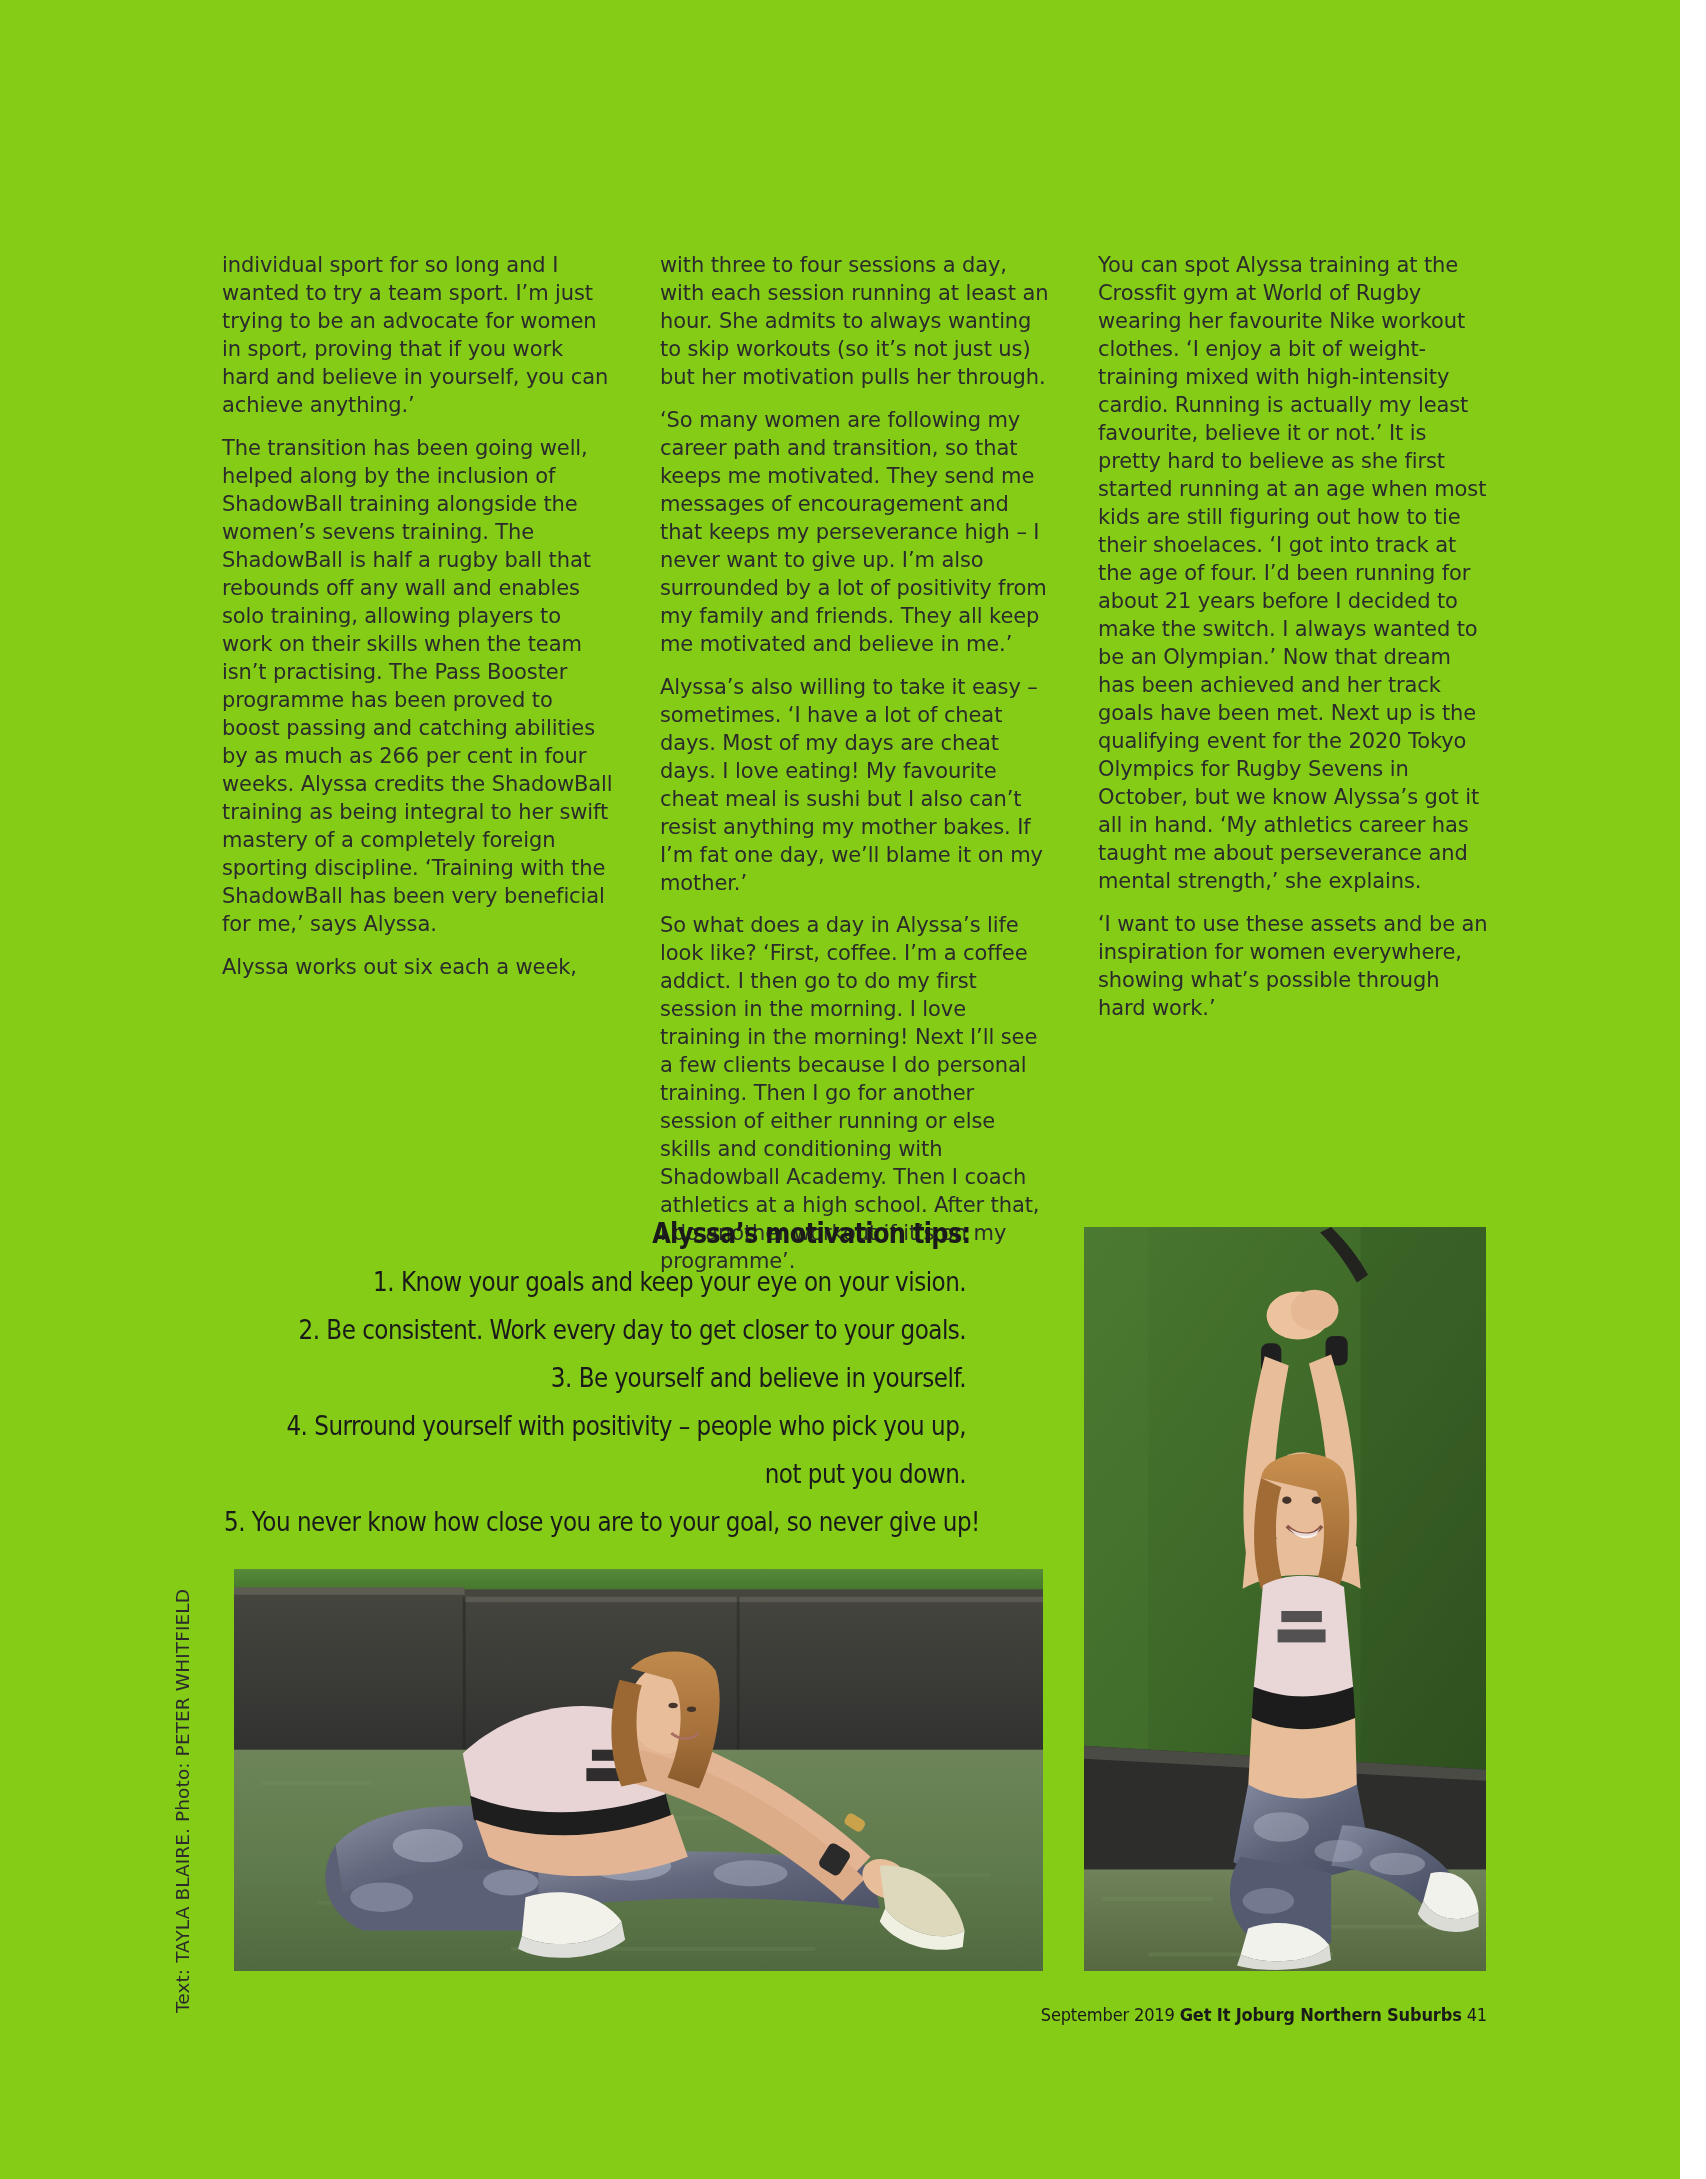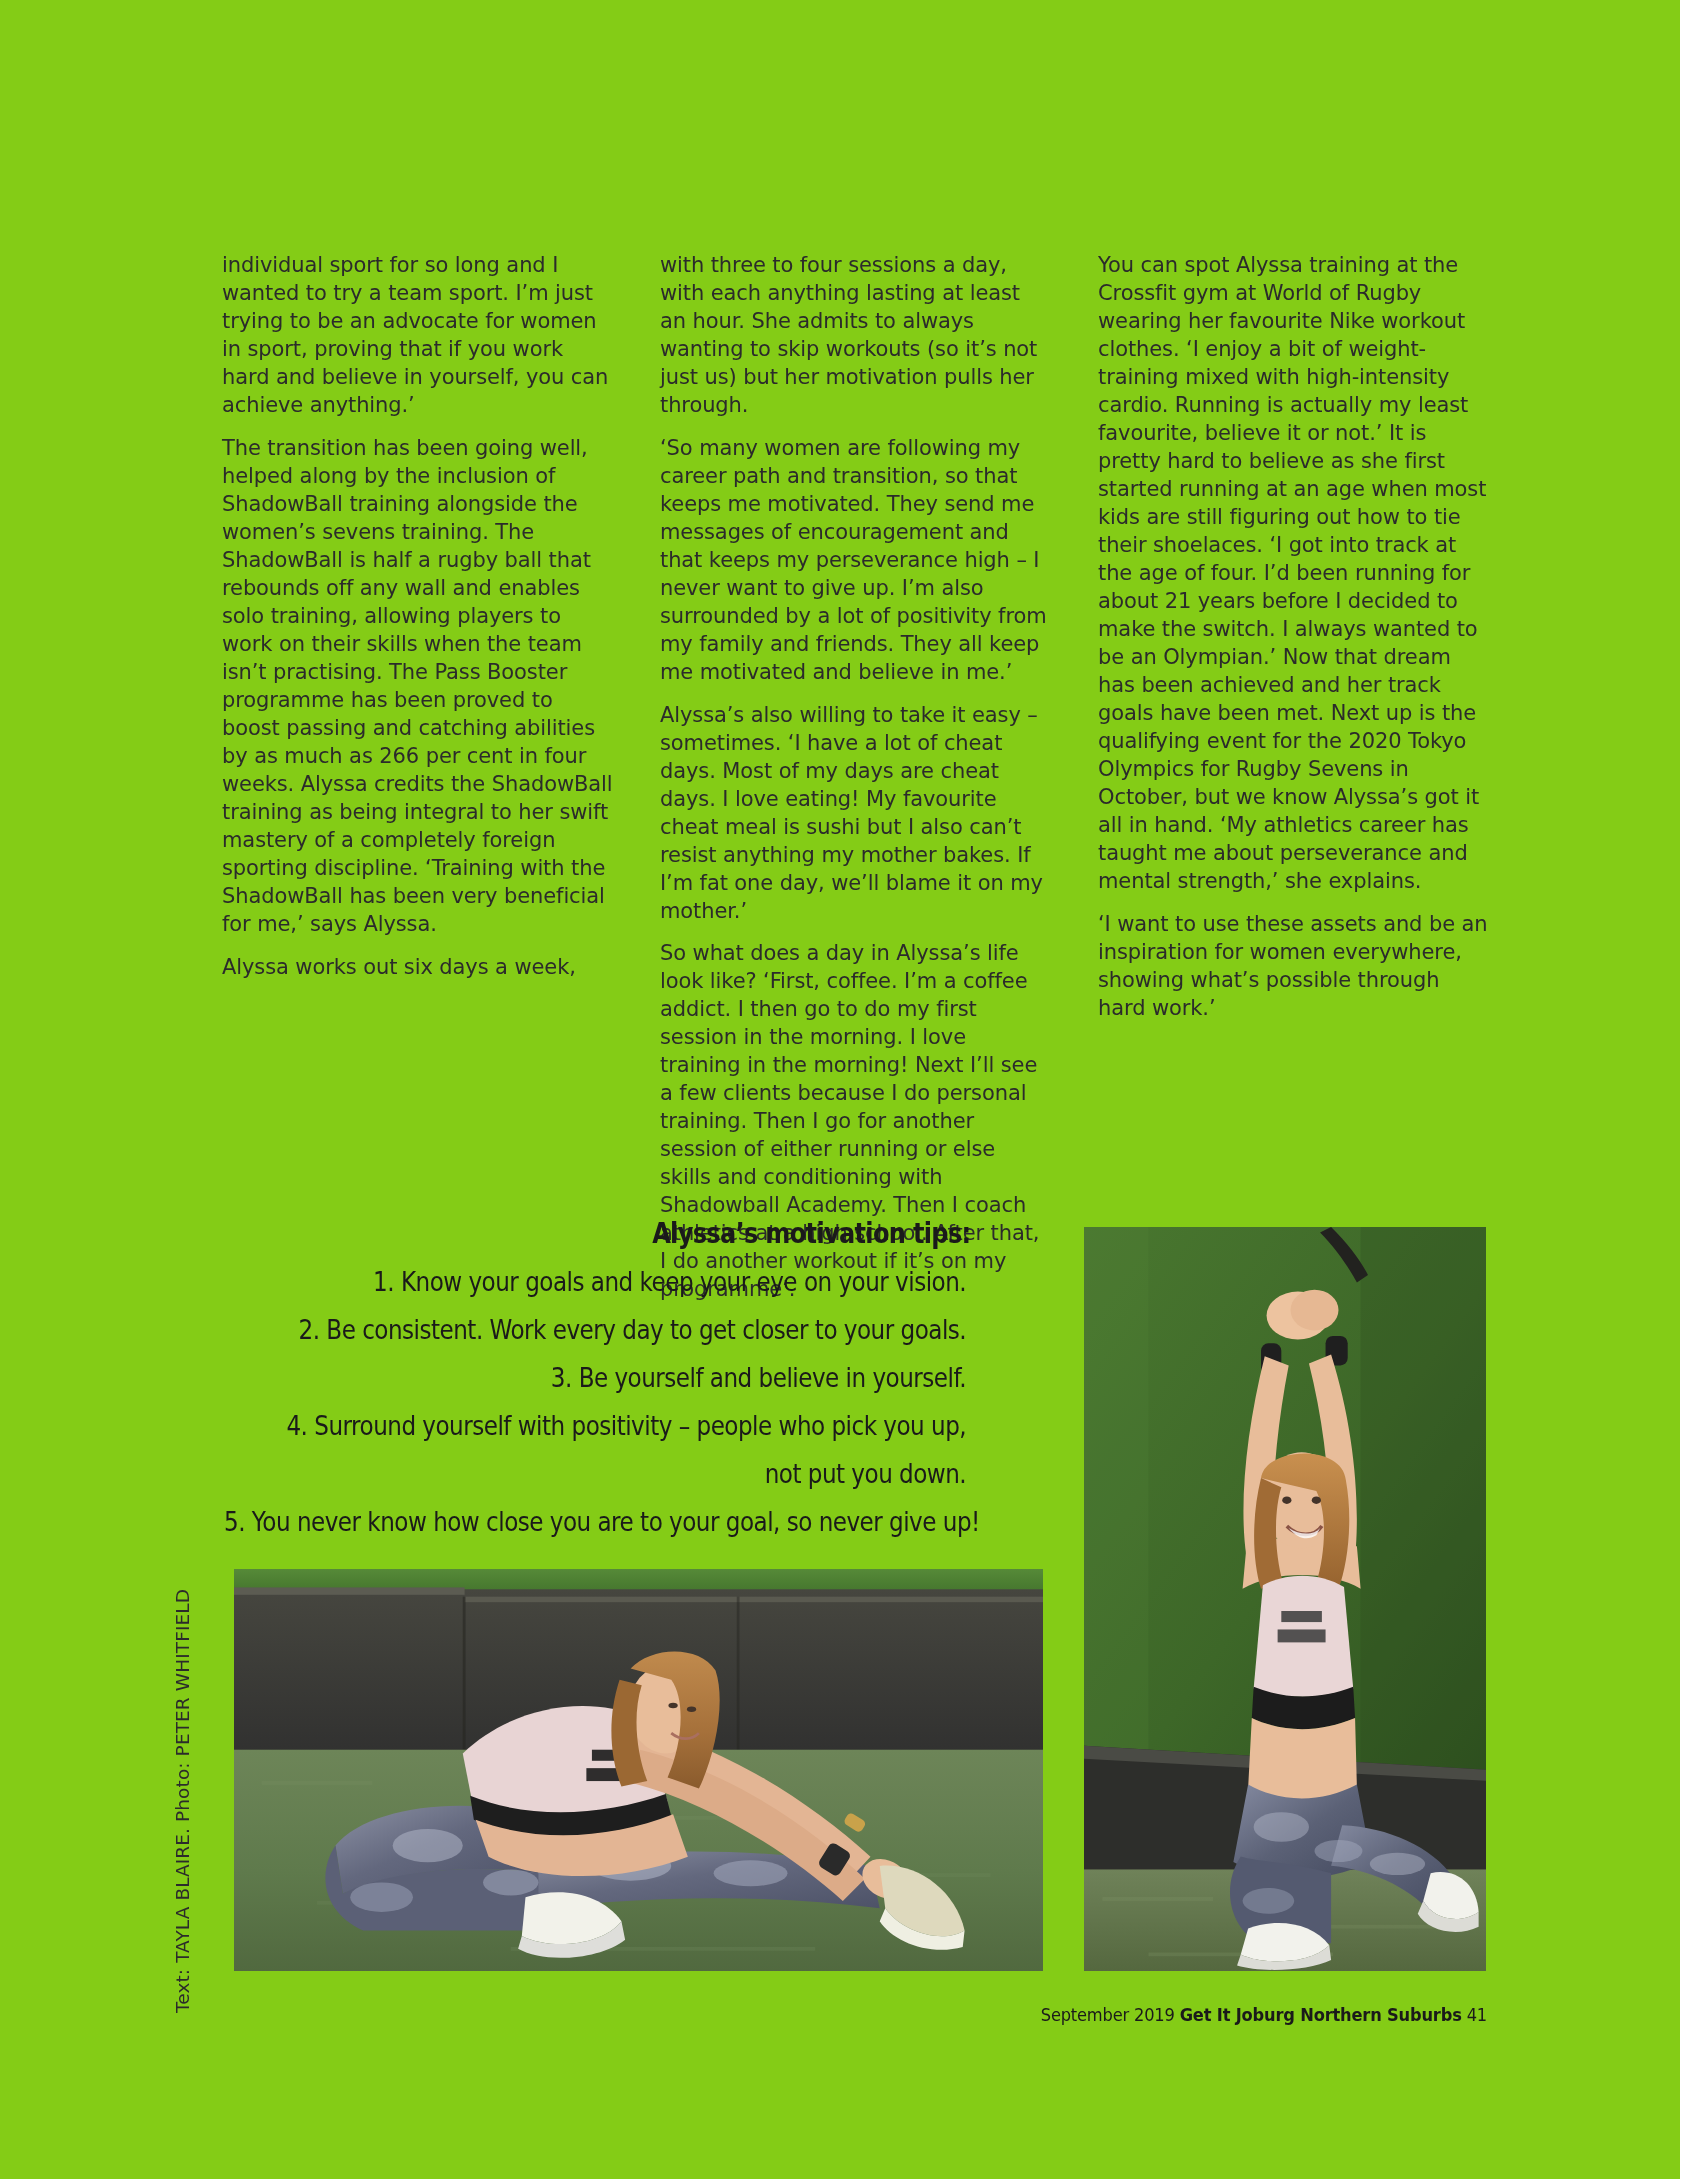--- a/index.html
+++ b/index.html
@@ -137,25 +137,25 @@
 </head>
 <body>
 
 <div id="page">
 
   <div class="columns">
 
     <div class="col">
       <p>individual sport for so long and I wanted to try a team sport. I’m just trying to be an advocate for women in sport, proving that if you work hard and believe in yourself, you can achieve anything.’</p>
       <p>The transition has been going well, helped along by the inclusion of ShadowBall training alongside the women’s sevens training. The ShadowBall is half a rugby ball that rebounds off any wall and enables solo training, allowing players to work on their skills when the team isn’t practising. The Pass Booster programme has been proved to boost passing and catching abilities by as much as 266 per cent in four weeks. Alyssa credits the ShadowBall training as being integral to her swift mastery of a completely foreign sporting discipline. ‘Training with the ShadowBall has been very beneficial for me,’ says Alyssa.</p>
-      <p>Alyssa works out six days a week,</p>
+      <p>Alyssa works out six each a week,</p>
     </div>
 
     <div class="col">
-      <p>with three to four sessions a day, with each anything lasting at least an hour. She admits to always wanting to skip workouts (so it’s not just us) but her motivation pulls her through.</p>
+      <p>with three to four sessions a day, with each session running at least an hour. She admits to always wanting to skip workouts (so it’s not just us) but her motivation pulls her through.</p>
       <p>‘So many women are following my career path and transition, so that keeps me motivated. They send me messages of encouragement and that keeps my perseverance high – I never want to give up. I’m also surrounded by a lot of positivity from my family and friends. They all keep me motivated and believe in me.’</p>
       <p>Alyssa’s also willing to take it easy – sometimes. ‘I have a lot of cheat days. Most of my days are cheat days. I love eating! My favourite cheat meal is sushi but I also can’t resist anything my mother bakes. If I’m fat one day, we’ll blame it on my mother.’</p>
       <p>So what does a day in Alyssa’s life look like? ‘First, coffee. I’m a coffee addict. I then go to do my first session in the morning. I love training in the morning! Next I’ll see a few clients because I do personal training. Then I go for another session of either running or else skills and conditioning with Shadowball Academy. Then I coach athletics at a high school. After that, I do another workout if it’s on my programme’.</p>
     </div>
 
     <div class="col">
       <p>You can spot Alyssa training at the Crossfit gym at World of Rugby wearing her favourite Nike workout clothes. ‘I enjoy a bit of weight-training mixed with high-intensity cardio. Running is actually my least favourite, believe it or not.’ It is pretty hard to believe as she first started running at an age when most kids are still figuring out how to tie their shoelaces. ‘I got into track at the age of four. I’d been running for about 21 years before I decided to make the switch. I always wanted to be an Olympian.’ Now that dream has been achieved and her track goals have been met. Next up is the qualifying event for the 2020 Tokyo Olympics for Rugby Sevens in October, but we know Alyssa’s got it all in hand. ‘My athletics career has taught me about perseverance and mental strength,’ she explains.</p>
       <p>‘I want to use these assets and be an inspiration for women everywhere, showing what’s possible through hard work.’</p>
     </div>
 

